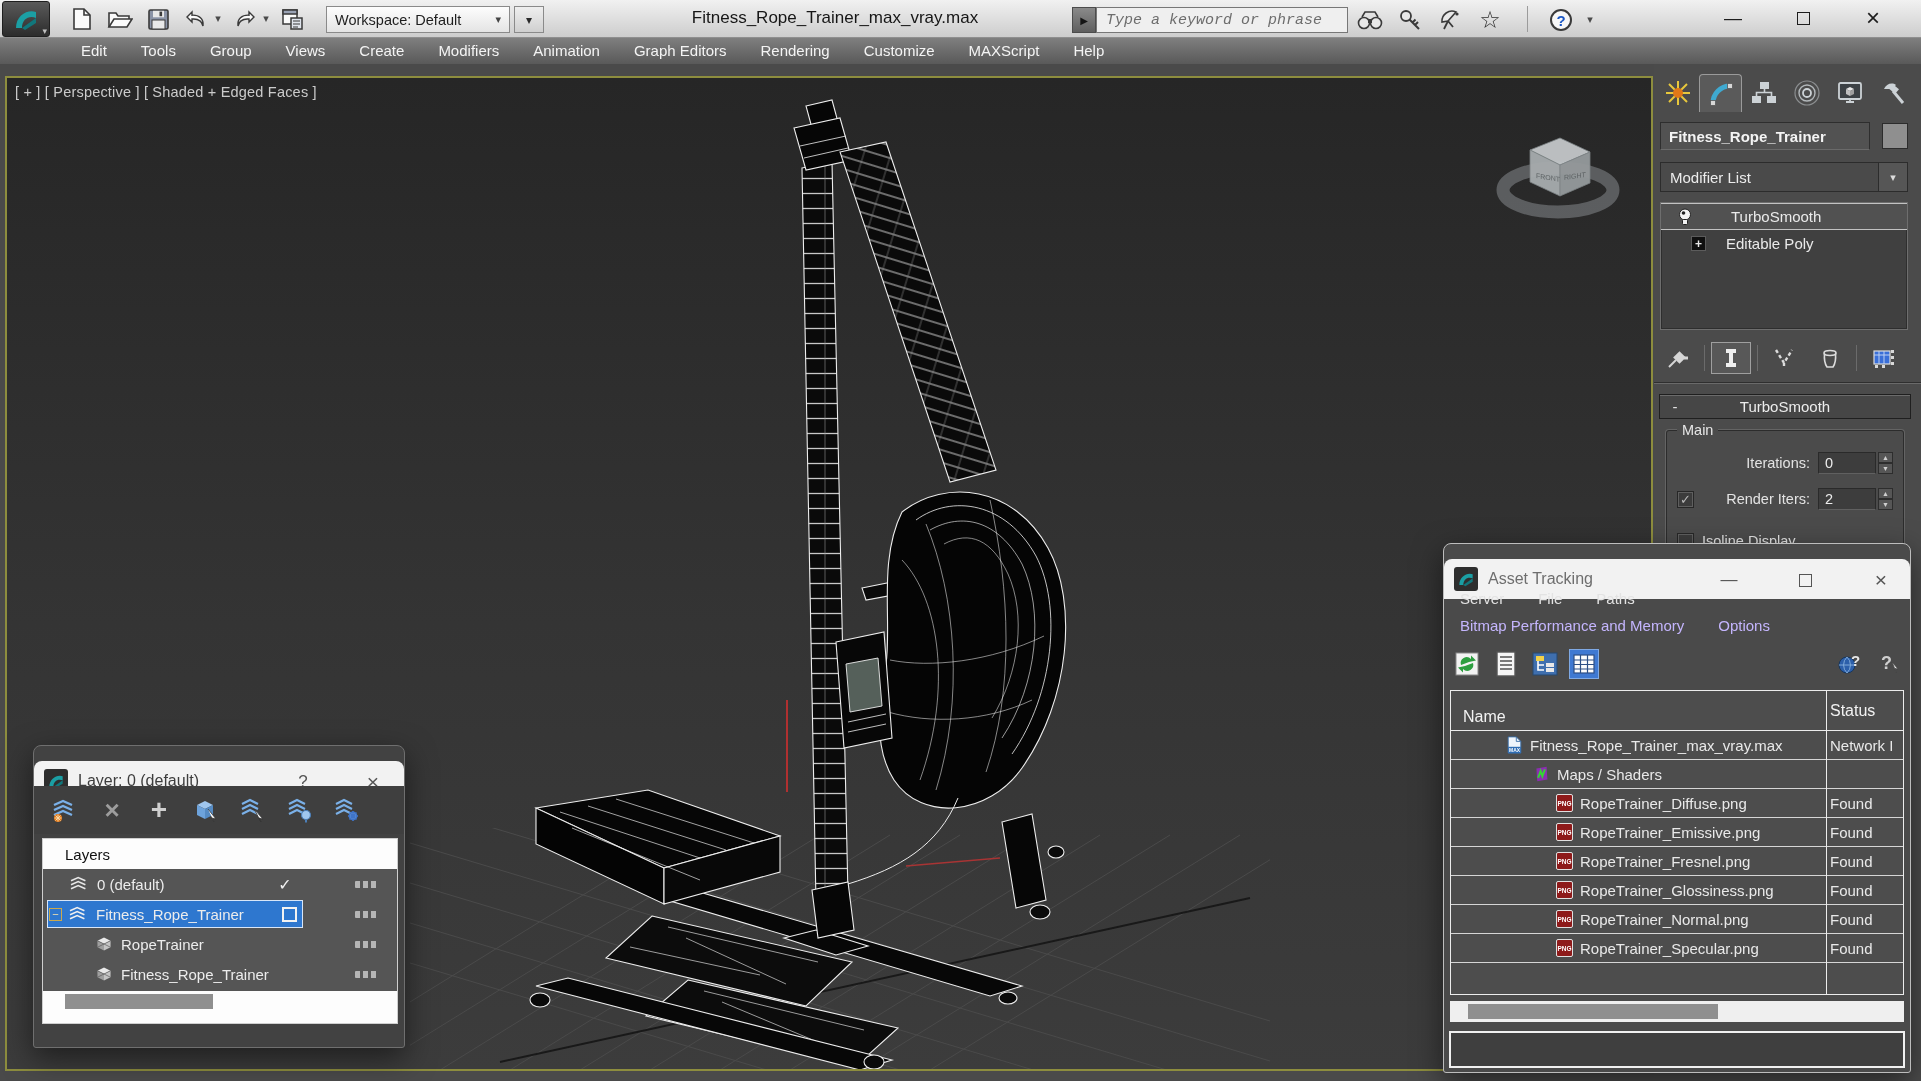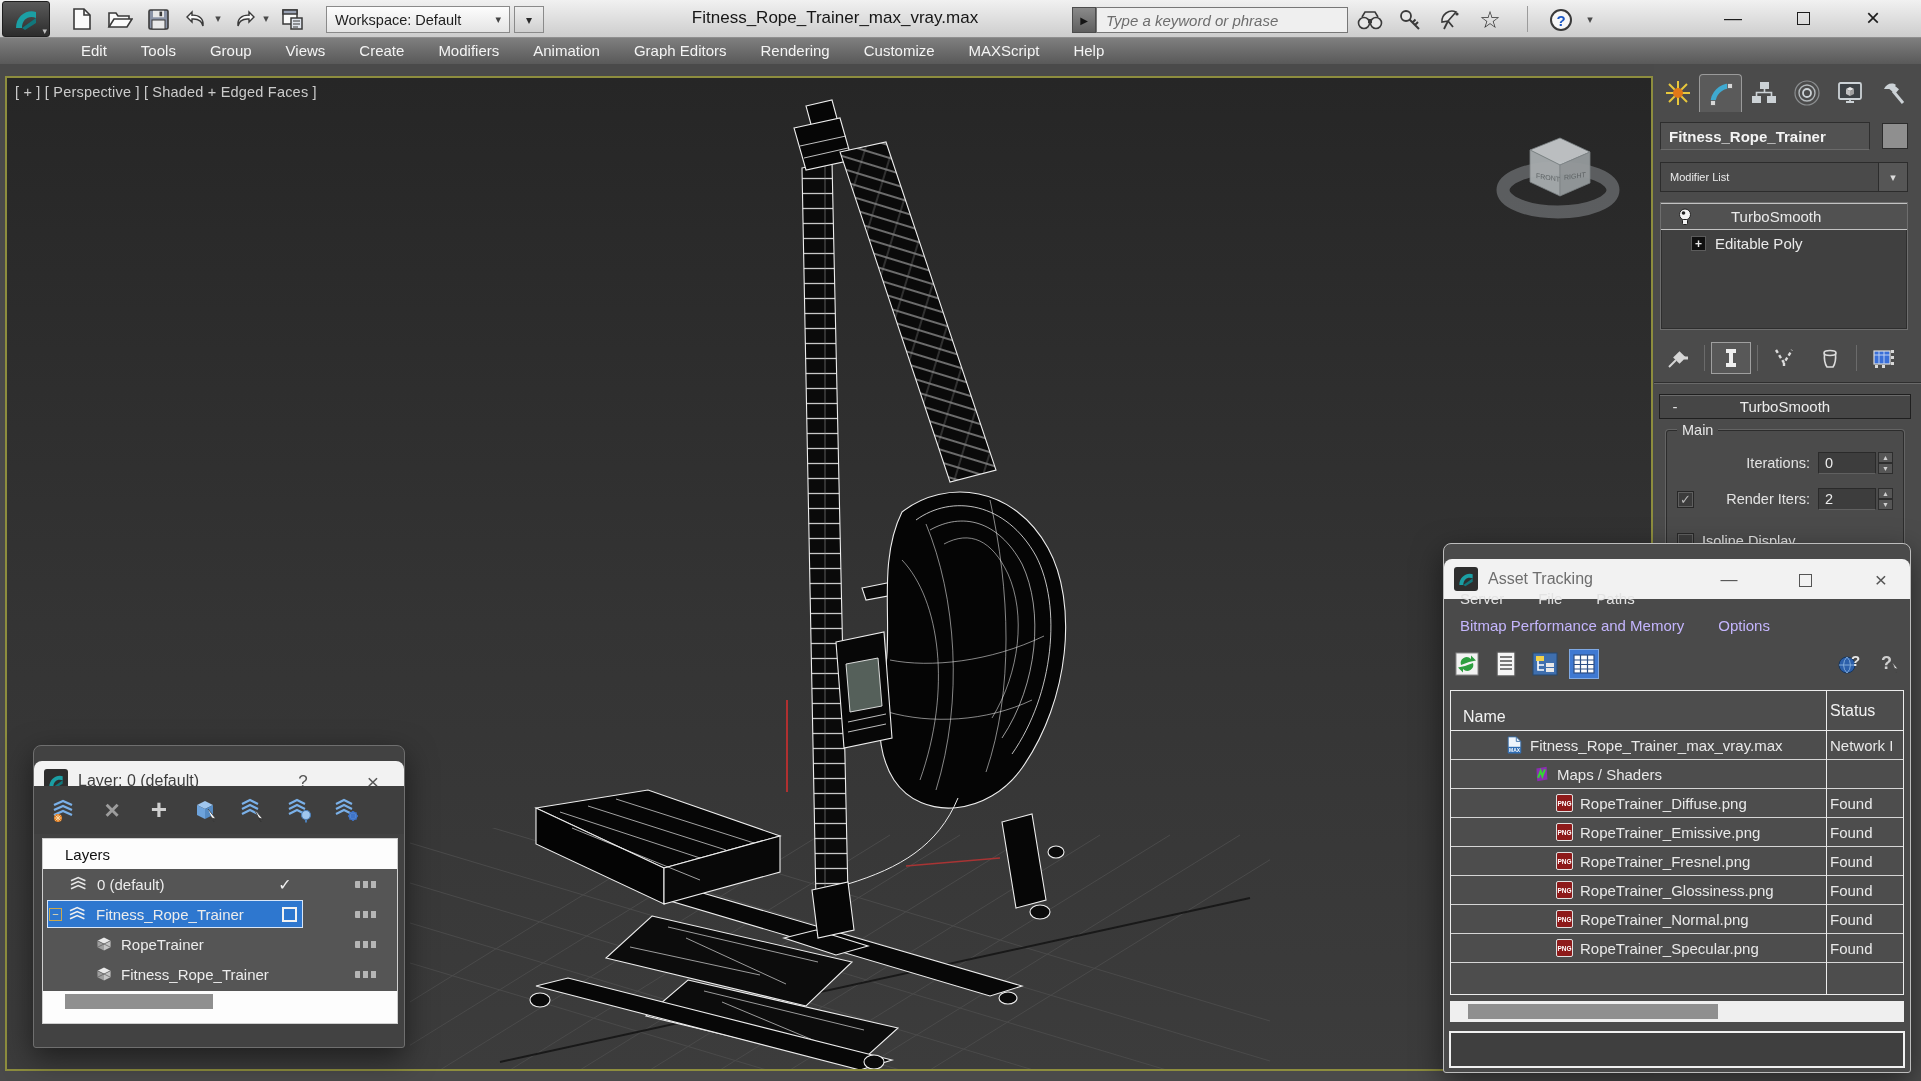--- a/index.html
+++ b/index.html
@@ -20,21 +20,21 @@
   .ws-arrow { position:absolute; left:514px; top:6px; width:30px; height:27px;
     background:linear-gradient(#efefef,#cfcfcf); border:1px solid #8a8a8a;
     display:flex; align-items:center; justify-content:center; color:#2a2a2a; font-size:12px; }
   .doc-title { position:absolute; left:600px; top:8px; width:470px; text-align:center;
     font-size:17px; color:#161616; }
   .search-run { position:absolute; left:1072px; top:7px; width:24px; height:26px;
     background:linear-gradient(#8a8a8a,#5f5f5f); border:1px solid #4c4c4c; color:#151515;
     font-size:10px; display:flex; align-items:center; justify-content:center; }
   .search-input { position:absolute; left:1096px; top:7px; width:252px; height:26px;
     border:1px solid #777; background:#efefef; font-size:15px; font-style:italic; color:#be185d; padding:0 9px;
-    font-family:Liberation Sans, sans-serif; }
+    font-family:Liberation Mono, monospace; }
   .search-input::placeholder { color:#6d6d6d; font-style:italic; }
   .tb-icon { position:absolute; top:6px; width:36px; height:28px; display:flex; align-items:center; justify-content:center; }
   .tb-sep { position:absolute; left:1527px; top:6px; width:1px; height:26px; background:#9b9b9b; }
   .help-circle { width:22px; height:22px; border-radius:50%; border:2px solid #3a3a3a; color:#1a56c4;
     font-weight:bold; font-size:15px; display:flex; align-items:center; justify-content:center; background:#f7f7f7; }
   .win-btn { position:absolute; top:2px; width:54px; height:32px; display:flex; align-items:center; justify-content:center;
     color:#1d1d1d; font-size:18px; }
   .max-box { width:13px; height:13px; border:1.6px solid #1d1d1d; }
 
   
@@ -56,21 +56,21 @@
   
   .cmd-panel { position:absolute; left:1654px; top:64px; width:267px; height:1017px; background:#4b4b4b; }
   .cp-tabs { position:absolute; left:2px; top:10px; width:262px; height:38px; display:flex; }
   .cp-tab { width:43px; height:38px; display:flex; align-items:center; justify-content:center; border-radius:4px 4px 0 0; }
   .cp-tab.active { background:#5a5a5a; border:1px solid #9a9a9a; border-bottom:none; }
   .name-field { position:absolute; left:6px; top:58px; width:210px; height:28px; background:#525252;
     border:1px solid #2e2e2e; border-bottom-color:#6a6a6a; color:#f4f4f4; font-weight:bold; font-size:15px;
     display:flex; align-items:center; padding:0 8px; }
   .color-swatch { position:absolute; left:228px; top:59px; width:26px; height:26px; background:#8f8f8f; border:1px solid #2c2c2c; }
   .mod-list { position:absolute; left:6px; top:98px; width:248px; height:30px; background:#4a4a4a;
-    border:1px solid #2c2c2c; color:#ececec; font-size:11px; display:flex; align-items:center; padding:0 9px; }
+    border:1px solid #2c2c2c; color:#ececec; font-size:15px; display:flex; align-items:center; padding:0 9px; }
   .mod-list-chev { position:absolute; left:224px; top:99px; width:29px; height:28px; background:#565656;
     border-left:1px solid #2c2c2c; color:#dcdcdc; display:flex; align-items:center; justify-content:center; font-size:11px; }
   .stack-box { position:absolute; left:6px; top:138px; width:248px; height:128px; background:#404040;
     border:1px solid #6e6e6e; box-shadow:inset 0 0 0 1px #2e2e2e; }
   .stack-row { height:27px; display:flex; align-items:center; font-size:15px; color:#eaeaea; position:relative; }
   .stack-row.sel { background:#515151; border-top:1px solid #c2c2c2; border-bottom:1px solid #c2c2c2; }
   .stack-ico { width:20px; display:flex; justify-content:center; }
   .ep-plus { width:15px; height:15px; background:#101010; color:#e8e8e8; font-size:12px; font-weight:bold;
     display:flex; align-items:center; justify-content:center; border:1px solid #5c5c5c; }
   .stk-btns { position:absolute; left:4px; top:276px; width:256px; height:36px; display:flex; align-items:center; gap:6px; }
@@ -452,21 +452,21 @@
           <svg width="16" height="18" viewBox="0 0 16 18">
             <circle cx="8" cy="6.5" r="5.5" fill="#f3f3f3" stroke="#222" stroke-width="1"></circle>
             <circle cx="6.5" cy="5" r="1.8" fill="#222"></circle>
             <rect x="5.5" y="11.5" width="5" height="5" rx="1" fill="#f3f3f3" stroke="#222" stroke-width="1"></rect>
           </svg>
         </span>
         <span style="margin-left:36px">TurboSmooth</span>
       </div>
       <div class="stack-row" style="padding-left:30px">
         <span class="ep-plus">+</span>
-        <span style="margin-left:9px">Editable Poly</span>
+        <span style="margin-left:20px">Editable Poly</span>
       </div>
     </div>
 
     <div class="stk-btns">
       <div class="stk-btn">
         <svg width="24" height="24" viewBox="0 0 24 24">
           <line x1="3" y1="21" x2="10" y2="14" stroke="#d6d6d6" stroke-width="2"></line>
           <rect x="9" y="7" width="9" height="9" transform="rotate(45 13.5 11.5)" fill="#d6d6d6"></rect>
           <line x1="18" y1="12" x2="22" y2="12" stroke="#d6d6d6" stroke-width="3"></line>
         </svg>

